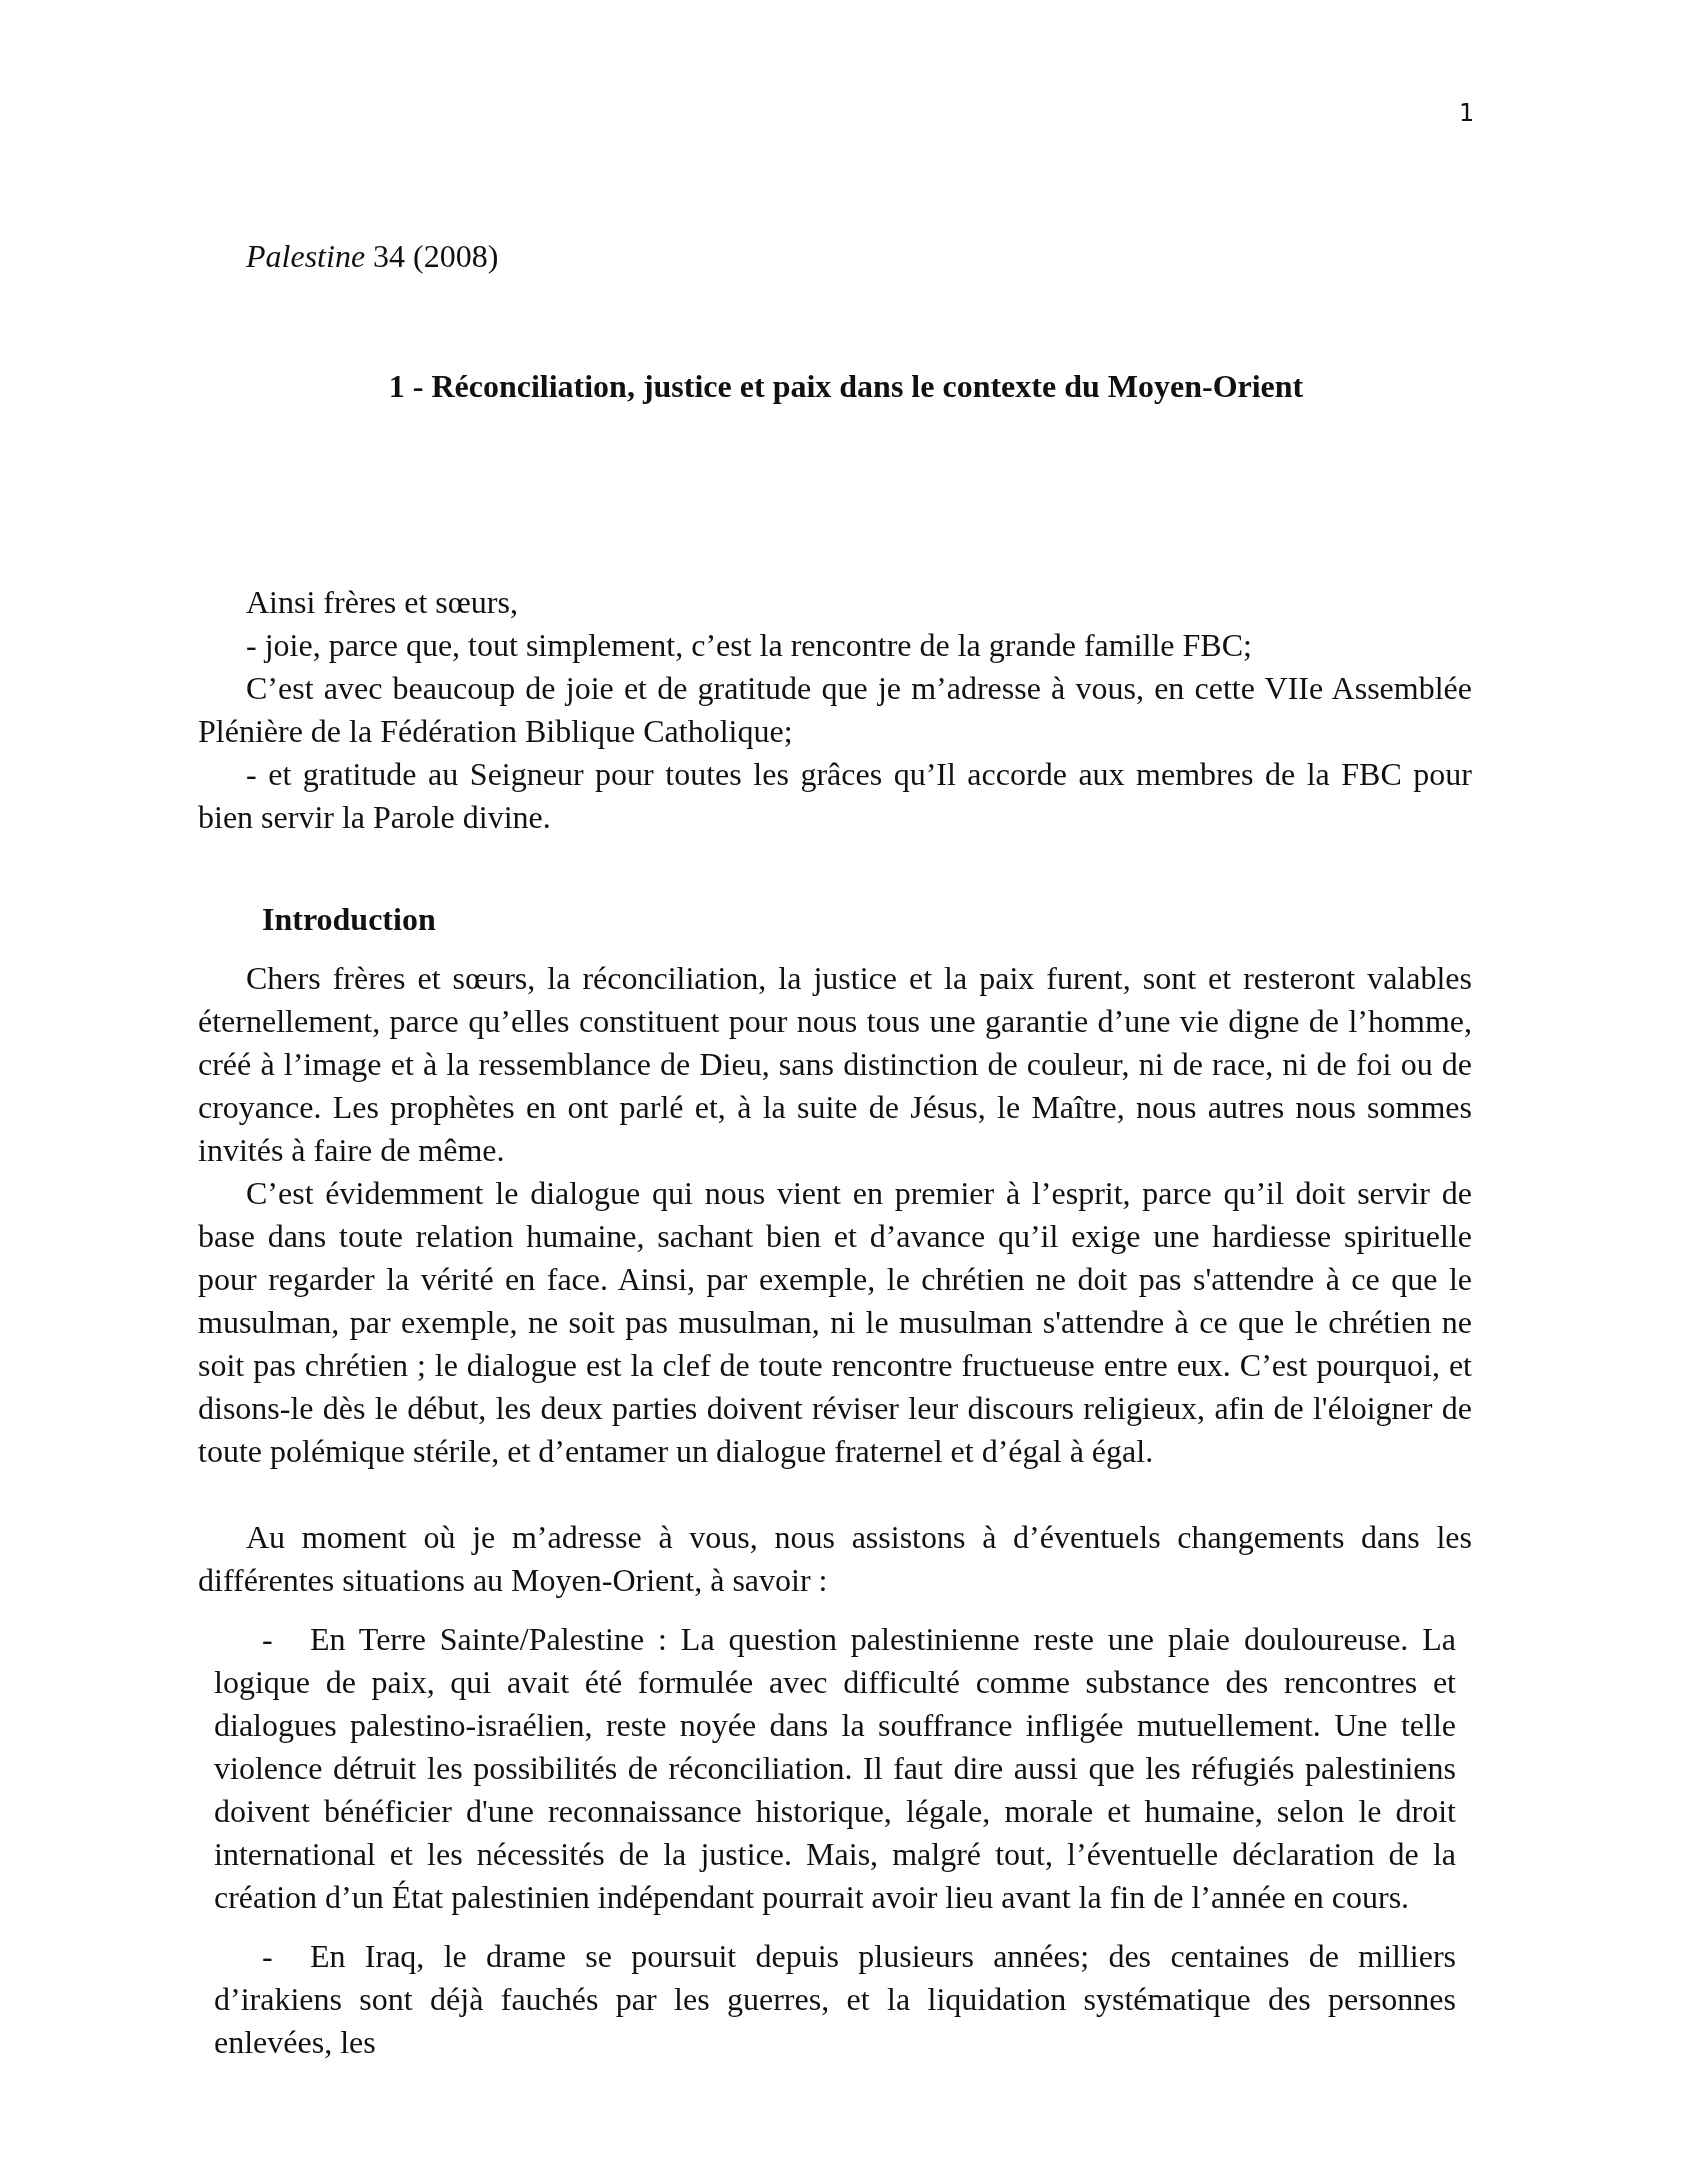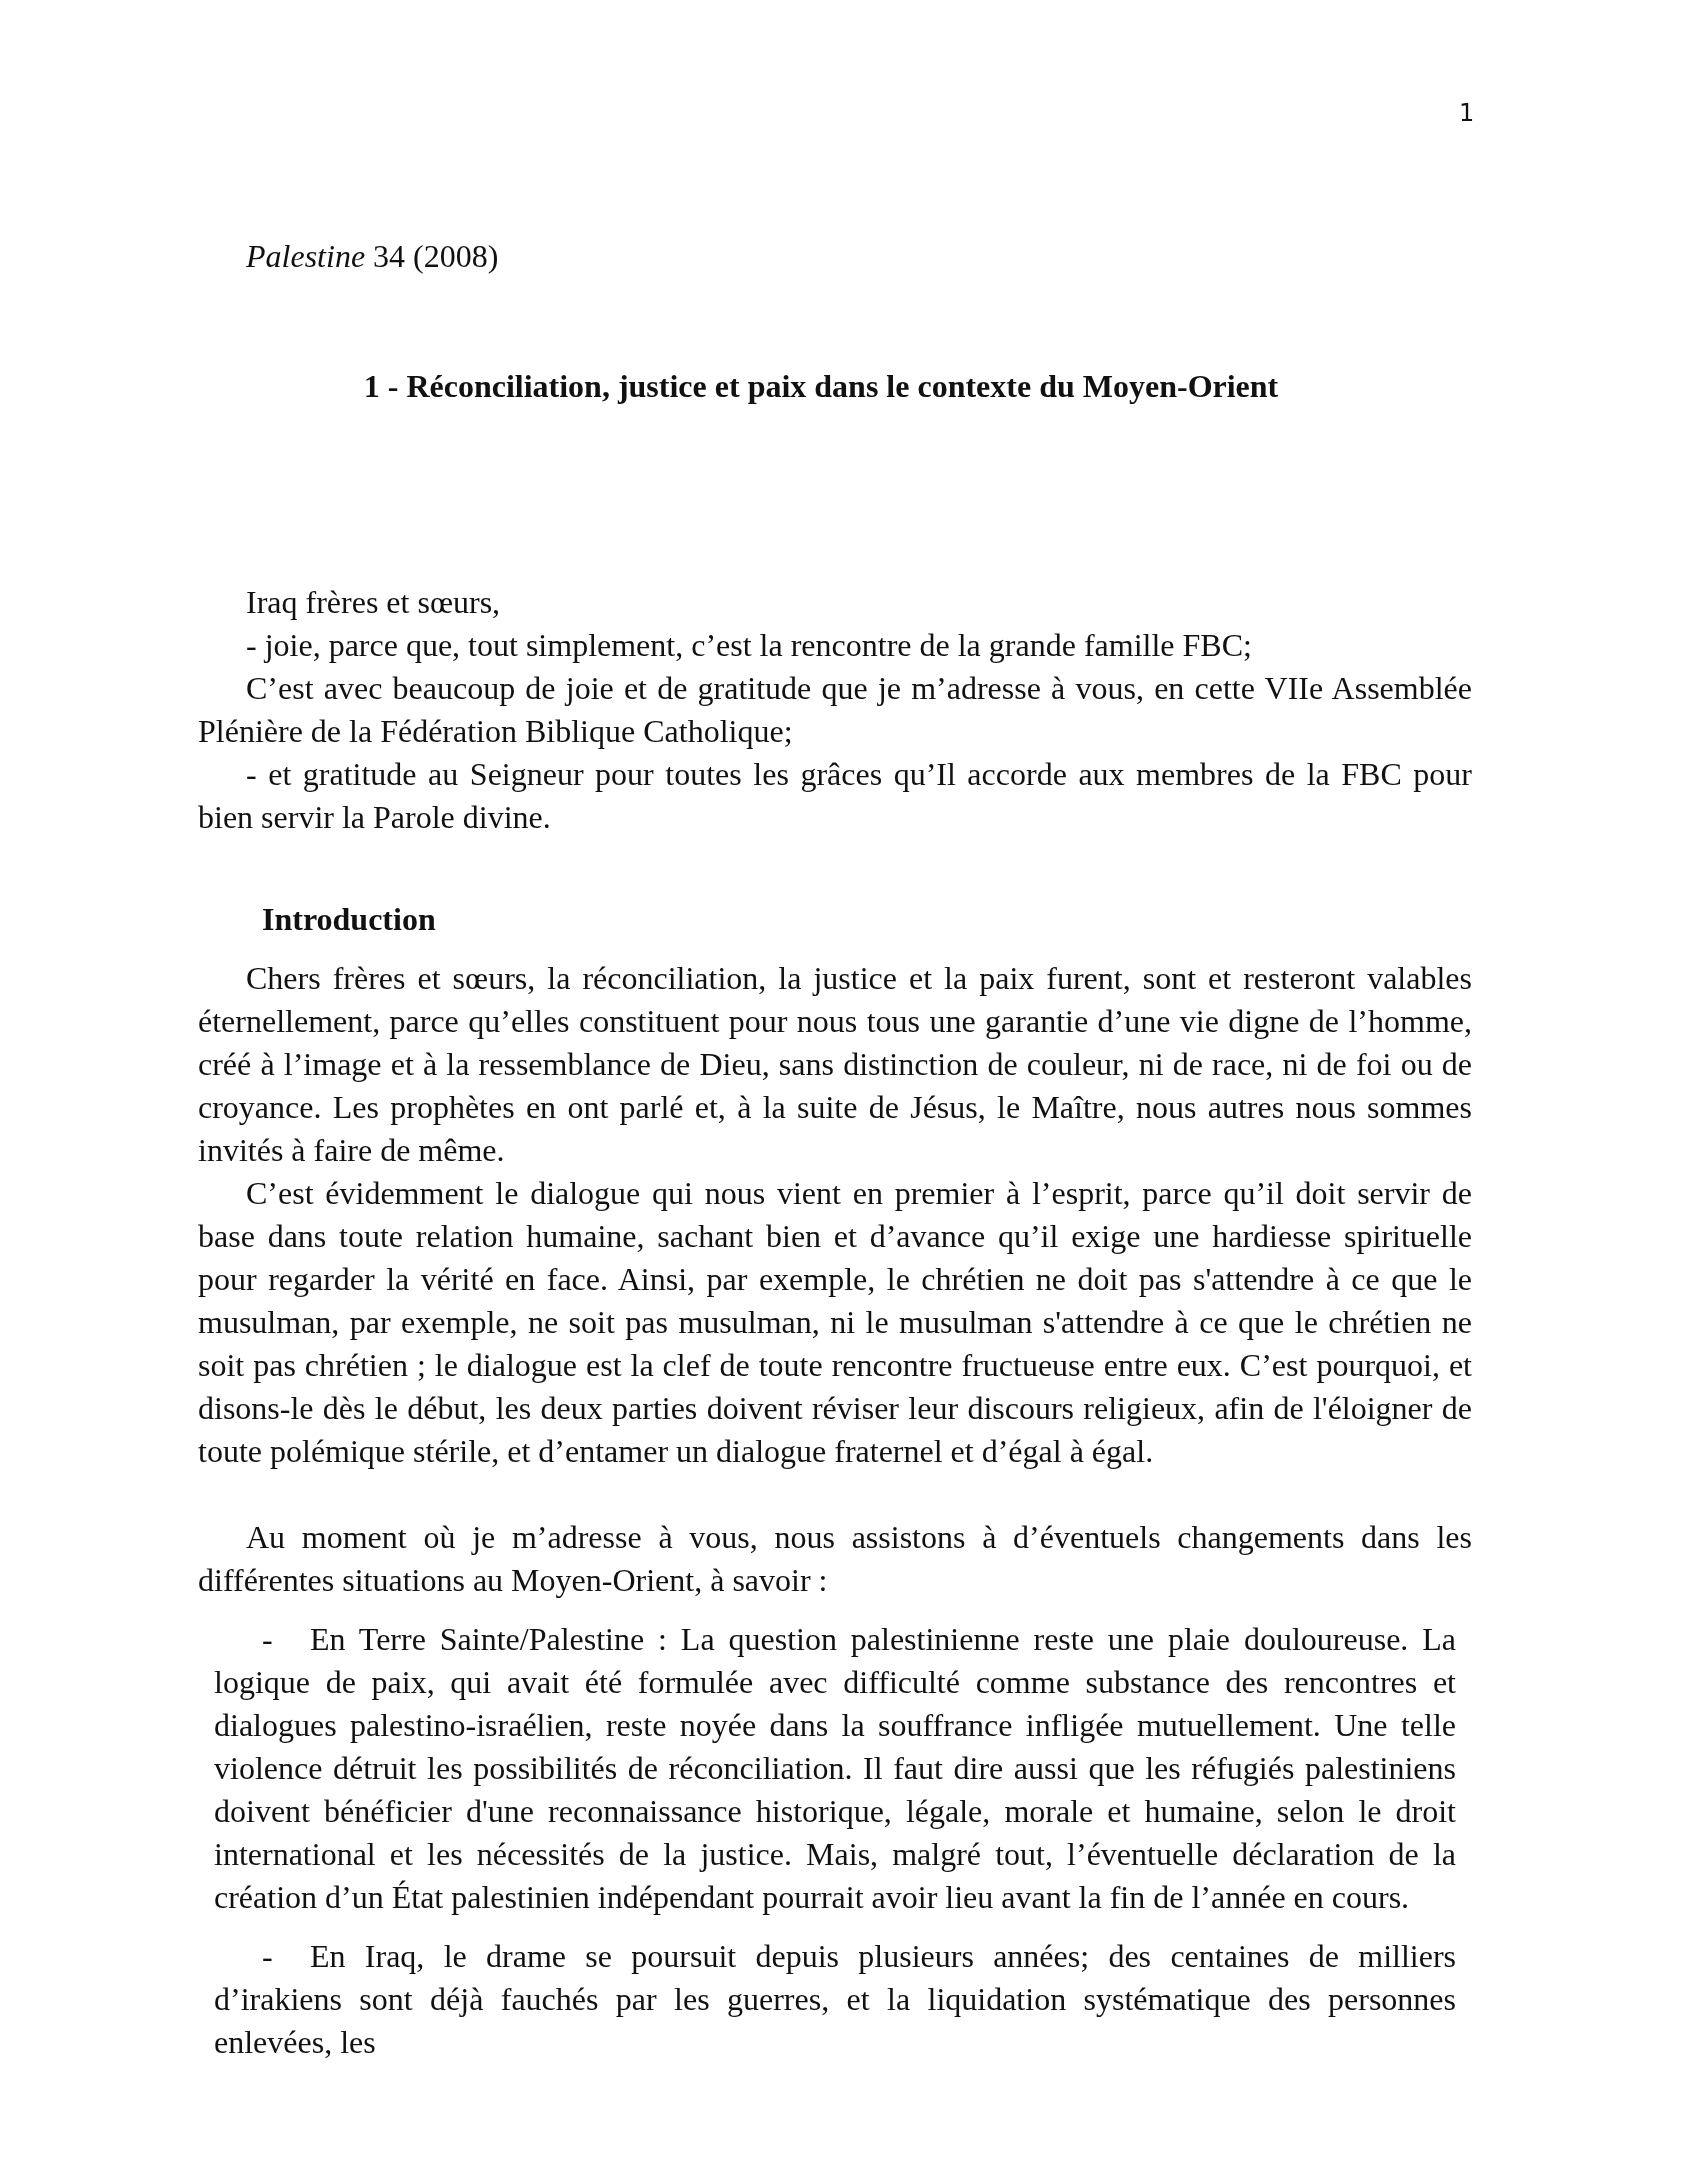--- a/index.html
+++ b/index.html
@@ -9,41 +9,41 @@
     font-family: "DejaVu Sans", "Liberation Sans", sans-serif;
     font-size: 24px; color: #111;
   }
   .col {
     position: absolute; left: 198px; width: 1274px;
     font-family: "Liberation Serif", "DejaVu Serif", serif;
     font-size: 32px; line-height: 43px; color: #111;
   }
   .bulletin { position: absolute; left: 246px; top: 235px; font-family: "Liberation Serif", serif; font-size: 32px; line-height: 43px; }
   .bulletin i { font-style: italic; }
-  .title-block { position: absolute; left: 184px; width: 1274px; top: 365px; text-align: center; font-family: "Liberation Serif", serif; font-size: 32px; line-height: 43px; }
+  .title-block { position: absolute; left: 209px; width: 1274px; top: 365px; text-align: center; font-family: "Liberation Serif", serif; font-size: 32px; line-height: 43px; }
   .title-block .b { font-weight: bold; }
   .p { text-align: justify; text-indent: 48px; margin: 0; }
   .h { font-weight: bold; margin: 16px; padding-left: 48px; }
   .gap { height: 43px; }
   .dashitem { text-align: justify; margin: 16px; text-indent: 48px; }
   .dashitem .dash { display: inline-block; width: 48px; text-indent: 0; }
 </style>
 </head>
 <body>
 
 <div class="page-number">1</div>
 
 <div class="bulletin"><i>Palestine</i><span> 34 (2008)</span></div>
 
 <div class="title-block">
   <div class="b">1 - Réconciliation, justice et paix dans le contexte du Moyen-Orient</div>
 </div>
 
 <div class="col" style="top: 581px;">
-  <p class="p">Iraq frères et sœurs,</p>
+  <p class="p">Ainsi frères et sœurs,</p>
   <p class="p">- joie, parce que, tout simplement, c’est la rencontre de la grande famille FBC;</p>
   <p class="p">C’est avec beaucoup de joie et de gratitude que je m’adresse à vous, en cette VIIe Assemblée Plénière de la Fédération Biblique Catholique;</p>
   <p class="p">- et gratitude au Seigneur pour toutes les grâces qu’Il accorde aux membres de la FBC pour bien servir la Parole divine.</p>
   <div class="gap"></div>
   <p class="h">Introduction</p>
   <p class="p">Chers frères et sœurs, la réconciliation, la justice et la paix furent, sont et resteront valables éternellement, parce qu’elles constituent pour nous tous une garantie d’une vie digne de l’homme, créé à l’image et à la ressemblance de Dieu, sans distinction de couleur, ni de race, ni de foi ou de croyance. Les prophètes en ont parlé et, à la suite de Jésus, le Maître, nous autres nous sommes invités à faire de même.</p>
   <p class="p">C’est évidemment le dialogue qui nous vient en premier à l’esprit, parce qu’il doit servir de base dans toute relation humaine, sachant bien et d’avance qu’il exige une hardiesse spirituelle pour regarder la vérité en face. Ainsi, par exemple, le chrétien ne doit pas s'attendre à ce que le musulman, par exemple, ne soit pas musulman, ni le musulman s'attendre à ce que le chrétien ne soit pas chrétien ; le dialogue est la clef de toute rencontre fructueuse entre eux. C’est pourquoi, et disons-le dès le début, les deux parties doivent réviser leur discours religieux, afin de l'éloigner de toute polémique stérile, et d’entamer un dialogue fraternel et d’égal à égal.</p>
   <div class="gap"></div>
   <p class="p">Au moment où je m’adresse à vous, nous assistons à d’éventuels changements dans les différentes situations au Moyen-Orient, à savoir :</p>
   <p class="dashitem"><span class="dash">-</span><span>En Terre Sainte/Palestine : La question palestinienne reste une plaie douloureuse. La logique de paix, qui avait été formulée avec difficulté comme substance des rencontres et dialogues palestino-israélien, reste noyée dans la souffrance infligée mutuellement. Une telle violence détruit les possibilités de réconciliation. Il faut dire aussi que les réfugiés palestiniens doivent bénéficier d'une reconnaissance historique, légale, morale et humaine, selon le droit international et les nécessités de la justice. Mais, malgré tout, l’éventuelle déclaration de la création d’un État palestinien indépendant pourrait avoir lieu avant la fin de l’année en cours.</span></p>

